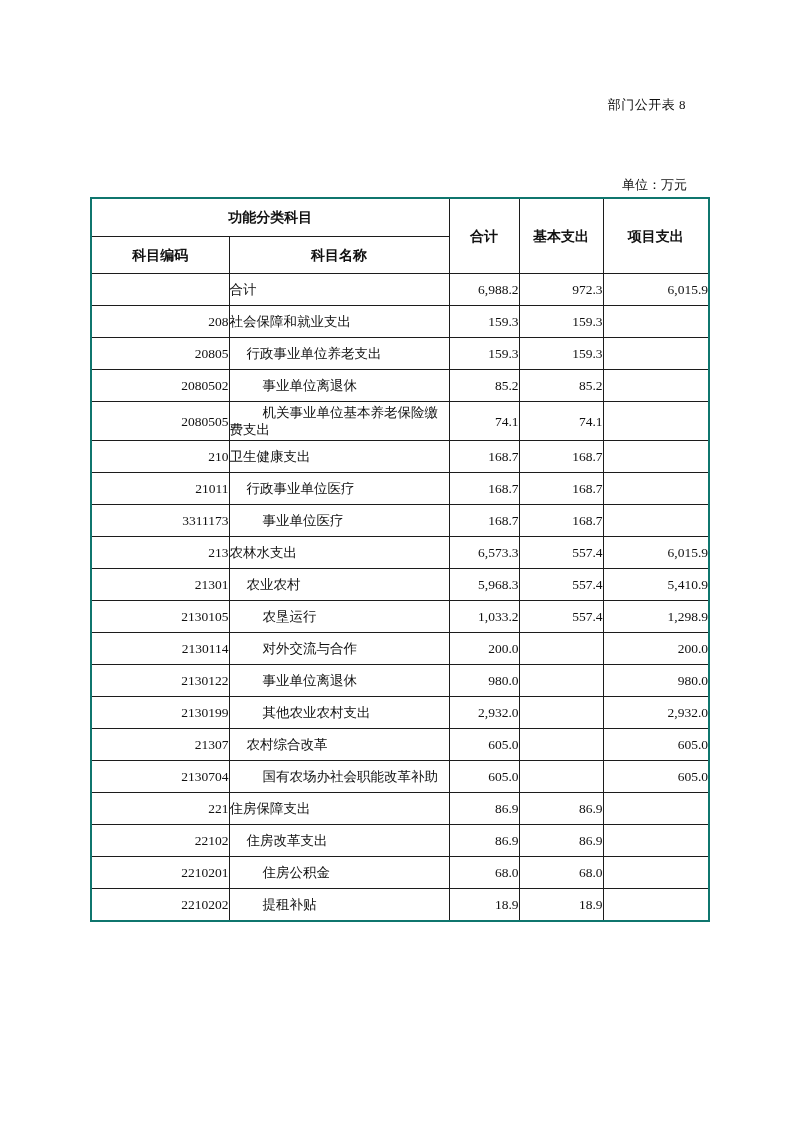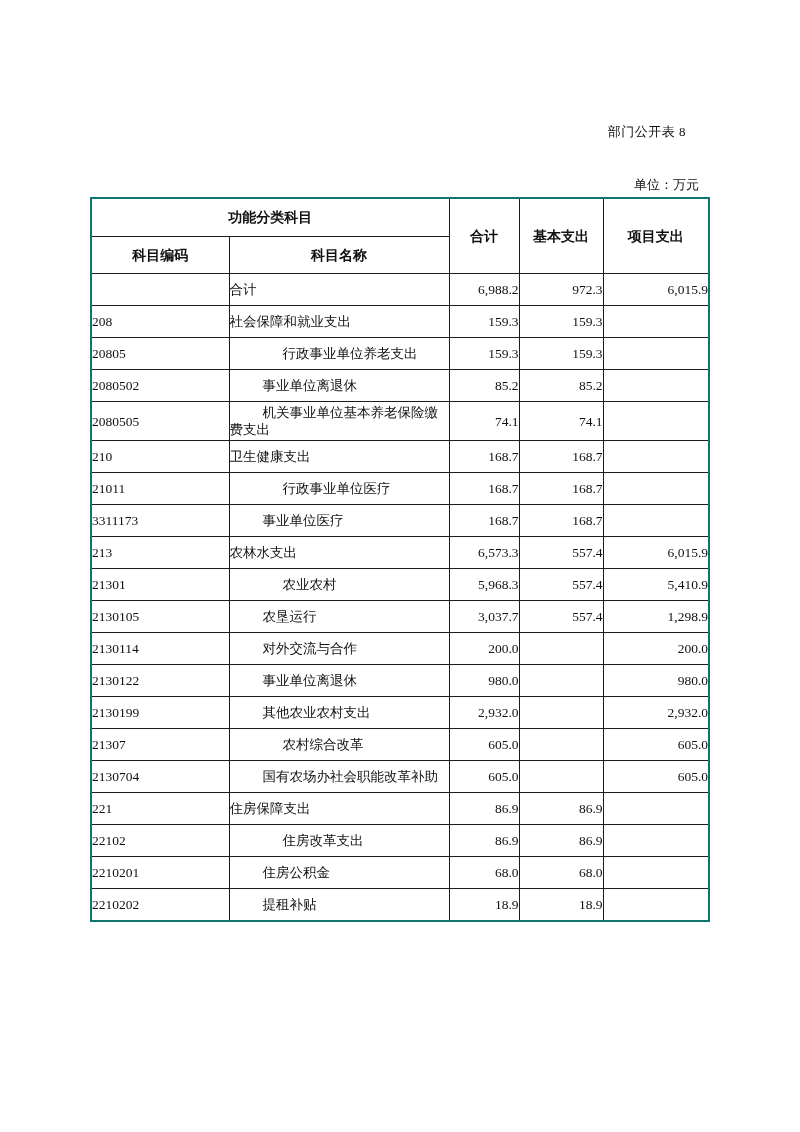--- a/index.html
+++ b/index.html
@@ -7,29 +7,29 @@
     position:relative;
     width:800px;height:1132px;
     margin:0 auto;
     background:#ffffff;
     font-family:"Liberation Serif","DejaVu Serif",serif;
     color:#111;
     overflow:hidden;
   }
   .corner{
     position:absolute;top:96px;right:114px;
-    font-size:13px;letter-spacing:.5px;margin-top:27px;
+    font-size:13px;letter-spacing:.5px;
   }
   .title{
     position:absolute;top:136px;left:0;width:100%;
     margin:0;text-align:center;
     font-size:24px;font-weight:bold;letter-spacing:1px;
   }
   .unit{
-    position:absolute;top:176px;right:101px;
+    position:absolute;top:176px;right:113px;
     font-size:13px;
   }
   table.budget{
     position:absolute;top:197px;left:90px;
     width:618px;
     border-collapse:collapse;
     table-layout:fixed;
     border:2px solid #0f766e;
     font-size:13.5px;
   }
@@ -43,24 +43,24 @@
     vertical-align:middle;
     line-height:17px;
   }
   table.budget thead th{
     font-weight:bold;font-size:14px;
     text-align:center;padding:2px 4px;
   }
   tr.hrow1 th{height:33px;}
   tr.hrow2 th{height:32px;}
   table.budget td{height:27px;padding:2px 0;}
-  td.c-code{text-align:left;padding-left:8px;}
+  td.c-code{text-align:right;padding-left:8px;}
   td.c-name{text-align:left;padding-left:9px;padding-right:12px;}
   td.c-name.ind0{text-indent:0;}
-  td.c-name.ind1{text-indent:17px;padding-left:36px;}
+  td.c-name.ind1{text-indent:17px;}
   td.c-name.ind2{text-indent:33px;}
   td.c-num{text-align:right;padding-right:7px;}
   .pagenum{
     position:absolute;top:1032px;left:0;width:794px;
     text-align:center;font-size:13px;
   }
 </style>
 </head>
 <body>
 
@@ -158,21 +158,21 @@
         <tr>
     <td class="c-code">21301</td>
     <td class="c-name ind1">农业农村</td>
     <td class="c-num">5,968.3</td>
     <td class="c-num">557.4</td>
     <td class="c-num">5,410.9</td>
   </tr>
         <tr>
     <td class="c-code">2130105</td>
     <td class="c-name ind2">农垦运行</td>
-    <td class="c-num">3,037.7</td>
+    <td class="c-num">1,033.2</td>
     <td class="c-num">557.4</td>
     <td class="c-num">1,298.9</td>
   </tr>
         <tr>
     <td class="c-code">2130114</td>
     <td class="c-name ind2">对外交流与合作</td>
     <td class="c-num">200.0</td>
     <td class="c-num"></td>
     <td class="c-num">200.0</td>
   </tr>

